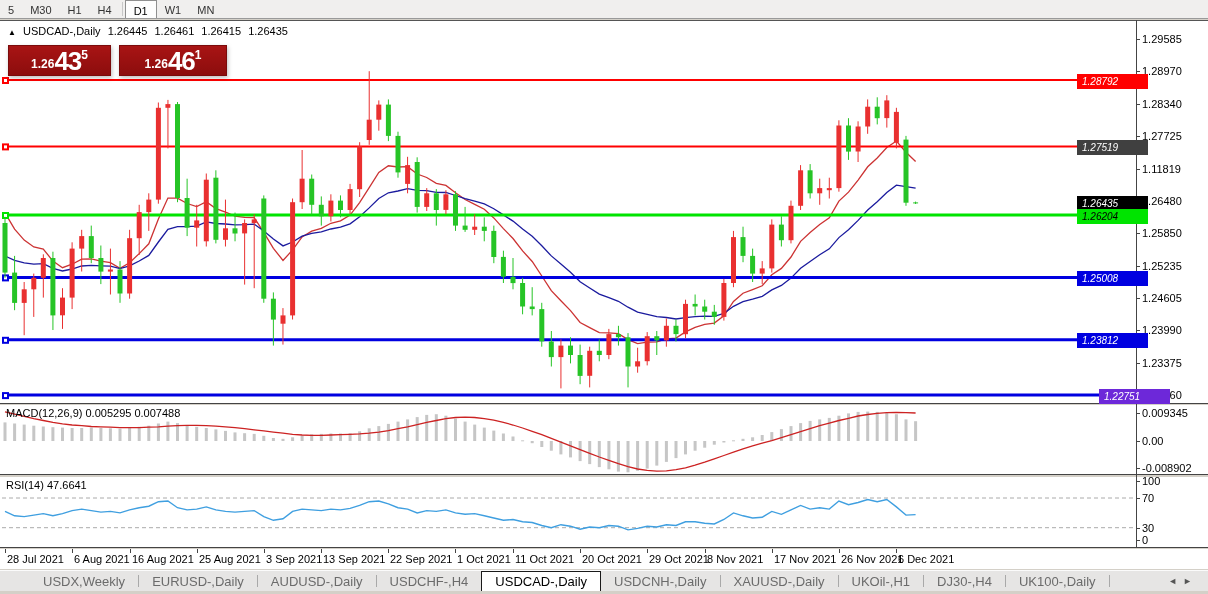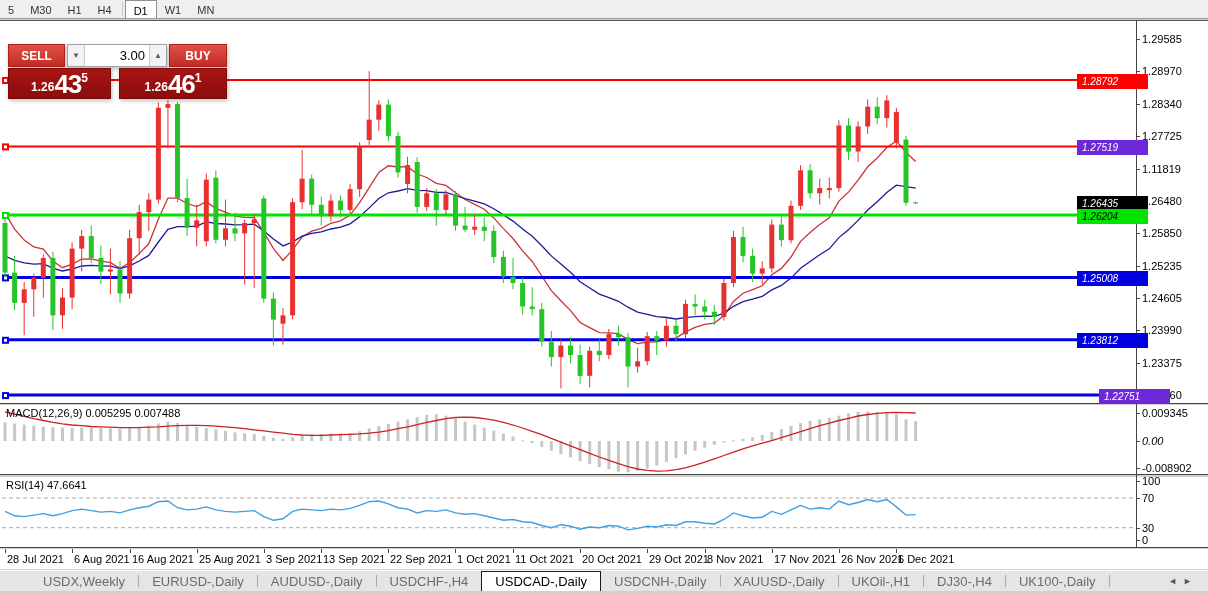--- a/index.html
+++ b/index.html
@@ -426,31 +426,30 @@
   <div id="rsi-pane" class="pane">
       <svg width="1136" height="70" style="position: absolute; left: 0px; top: 0px;">
         <line x1="2" y1="21.0" x2="1136" y2="21.0" stroke="#aaaaaa" stroke-width="1" stroke-dasharray="4 3"></line>
         <line x1="2" y1="50.7" x2="1136" y2="50.7" stroke="#aaaaaa" stroke-width="1" stroke-dasharray="4 3"></line>
         <polyline points="5.0,34.4 14.6,38.8 24.2,39.6 33.8,38.1 43.3,36.6 52.9,38.8 62.5,36.6 72.1,33.6 81.7,32.1 91.3,33.6 100.9,35.1 110.4,34.4 120.0,35.9 129.6,32.9 139.2,30.7 148.8,29.2 158.4,24.7 167.9,24.0 177.5,30.7 187.1,32.9 196.7,32.1 206.3,29.9 215.9,32.9 225.5,34.4 235.0,35.1 244.6,34.4 254.2,33.6 263.8,39.6 273.4,43.3 283.0,41.8 292.6,34.4 302.1,32.1 311.7,32.9 321.3,33.6 330.9,32.1 340.5,32.9 350.1,31.4 359.6,28.4 369.2,24.7 378.8,24.0 388.4,26.9 398.0,30.7 407.6,32.1 417.2,35.9 426.7,33.6 436.3,34.4 445.9,32.9 455.5,35.9 465.1,37.3 474.7,36.6 484.3,38.8 493.8,41.0 503.4,43.3 513.0,42.5 522.6,44.8 532.2,45.5 541.8,48.5 551.3,50.7 560.9,47.7 570.5,49.2 580.1,52.2 589.7,50.0 599.3,50.7 608.9,48.5 618.4,49.2 628.0,52.9 637.6,51.4 647.2,49.2 656.8,50.0 666.4,47.7 676.0,48.5 685.5,44.8 695.1,44.8 704.7,46.2 714.3,47.0 723.9,42.5 733.5,35.9 743.0,38.8 752.6,41.0 762.2,40.3 771.8,34.4 781.4,37.3 791.0,32.9 800.6,28.4 810.1,32.1 819.7,30.7 829.3,32.1 838.9,24.0 848.5,27.7 858.1,25.5 867.7,22.5 877.2,24.7 886.8,22.5 896.4,29.9 906.0,38.1 915.6,37.6" fill="none" stroke="#3f9fe0" stroke-width="1.4"></polyline>
       </svg>
     </div>
   <div class="vaxis-line"></div>
   <div id="date-axis"></div>
 
+  <div id="chart-title">
+    <span style="font-size:8px;">▲</span>
+    <span>USDCAD-,Daily</span>
+    <span>1.26445</span>
+    <span>1.26461</span>
+    <span>1.26415</span>
+    <span>1.26435</span>
+  </div>
 
   <div id="trade-widget">
-    <div id="tw-row1">
-      <div id="sell-btn" class="tw-btn">SELL</div>
-      <div id="volume-box">
-        <div class="spin-btn">▼</div>
-        <div id="volume-value">3.00</div>
-        <div class="spin-btn" id="spin-up">▲</div>
-      </div>
-      <div id="buy-btn" class="tw-btn">BUY</div>
-    </div>
     <div id="tw-row2">
       <div id="sell-quote" class="quote-panel">
         <span class="q-small">1.26</span>
         <span class="q-big">43</span>
         <span class="q-sup">5</span>
       </div>
       <div id="buy-quote" class="quote-panel">
         <span class="q-small">1.26</span>
         <span class="q-big">46</span>
         <span class="q-sup">1</span>
@@ -509,29 +508,29 @@
     <div class="axis-label" style="top: 260px;">1.25235</div>
     <div class="tick" style="top: 298px;"></div>
     <div class="axis-label" style="top: 292px;">1.24605</div>
     <div class="tick" style="top: 330px;"></div>
     <div class="axis-label" style="top: 324px;">1.23990</div>
     <div class="tick" style="top: 363px;"></div>
     <div class="axis-label" style="top: 357px;">1.23375</div>
     <div class="tick" style="top: 395px;"></div>
     <div class="axis-label" style="top: 389px;">1.22760</div>
     <div class="price-tag" style="top: 74px; background: rgb(255, 0, 0); color: rgb(255, 255, 255);">1.28792</div>
-    <div class="price-tag" style="top: 140px; background: #6d28d9; color: rgb(255, 255, 255);">1.27519</div>
+    <div class="price-tag" style="top: 140px; background: #404040; color: rgb(255, 255, 255);">1.27519</div>
     <div class="price-tag" style="top: 196px; background: rgb(0, 0, 0); color: rgb(255, 255, 255);">1.26435</div>
     <div class="price-tag" style="top: 209px; background: rgb(0, 228, 0); color: rgb(0, 0, 0);">1.26204</div>
     <div class="price-tag" style="top: 271px; background: rgb(0, 0, 224); color: rgb(255, 255, 255);">1.25008</div>
     <div class="price-tag" style="top: 333px; background: rgb(0, 0, 224); color: rgb(255, 255, 255);">1.23812</div>
     <div class="price-tag" style="top: 389px; background: #6d28d9; color: rgb(255, 255, 255); margin-left: 22px;">1.22751</div>
     <div class="axis-label" style="top: 407px;">0.009345</div>
     <div class="tick" style="top: 413px;"></div>
-    <div class="axis-label" style="top: 435px; font-style: italic;">0.00</div>
+    <div class="axis-label" style="top: 435px;">0.00</div>
     <div class="tick" style="top: 441px;"></div>
     <div class="axis-label" style="top: 462px;">-0.008902</div>
     <div class="tick" style="top: 468px;"></div>
     <div class="axis-label" style="top: 475px;">100</div>
     <div class="tick" style="top: 481px;"></div>
     <div class="axis-label" style="top: 492px;">70</div>
     <div class="tick" style="top: 498px;"></div>
     <div class="axis-label" style="top: 521.5px;">30</div>
     <div class="tick" style="top: 527.5px;"></div>
     <div class="axis-label" style="top: 534px;">0</div>

